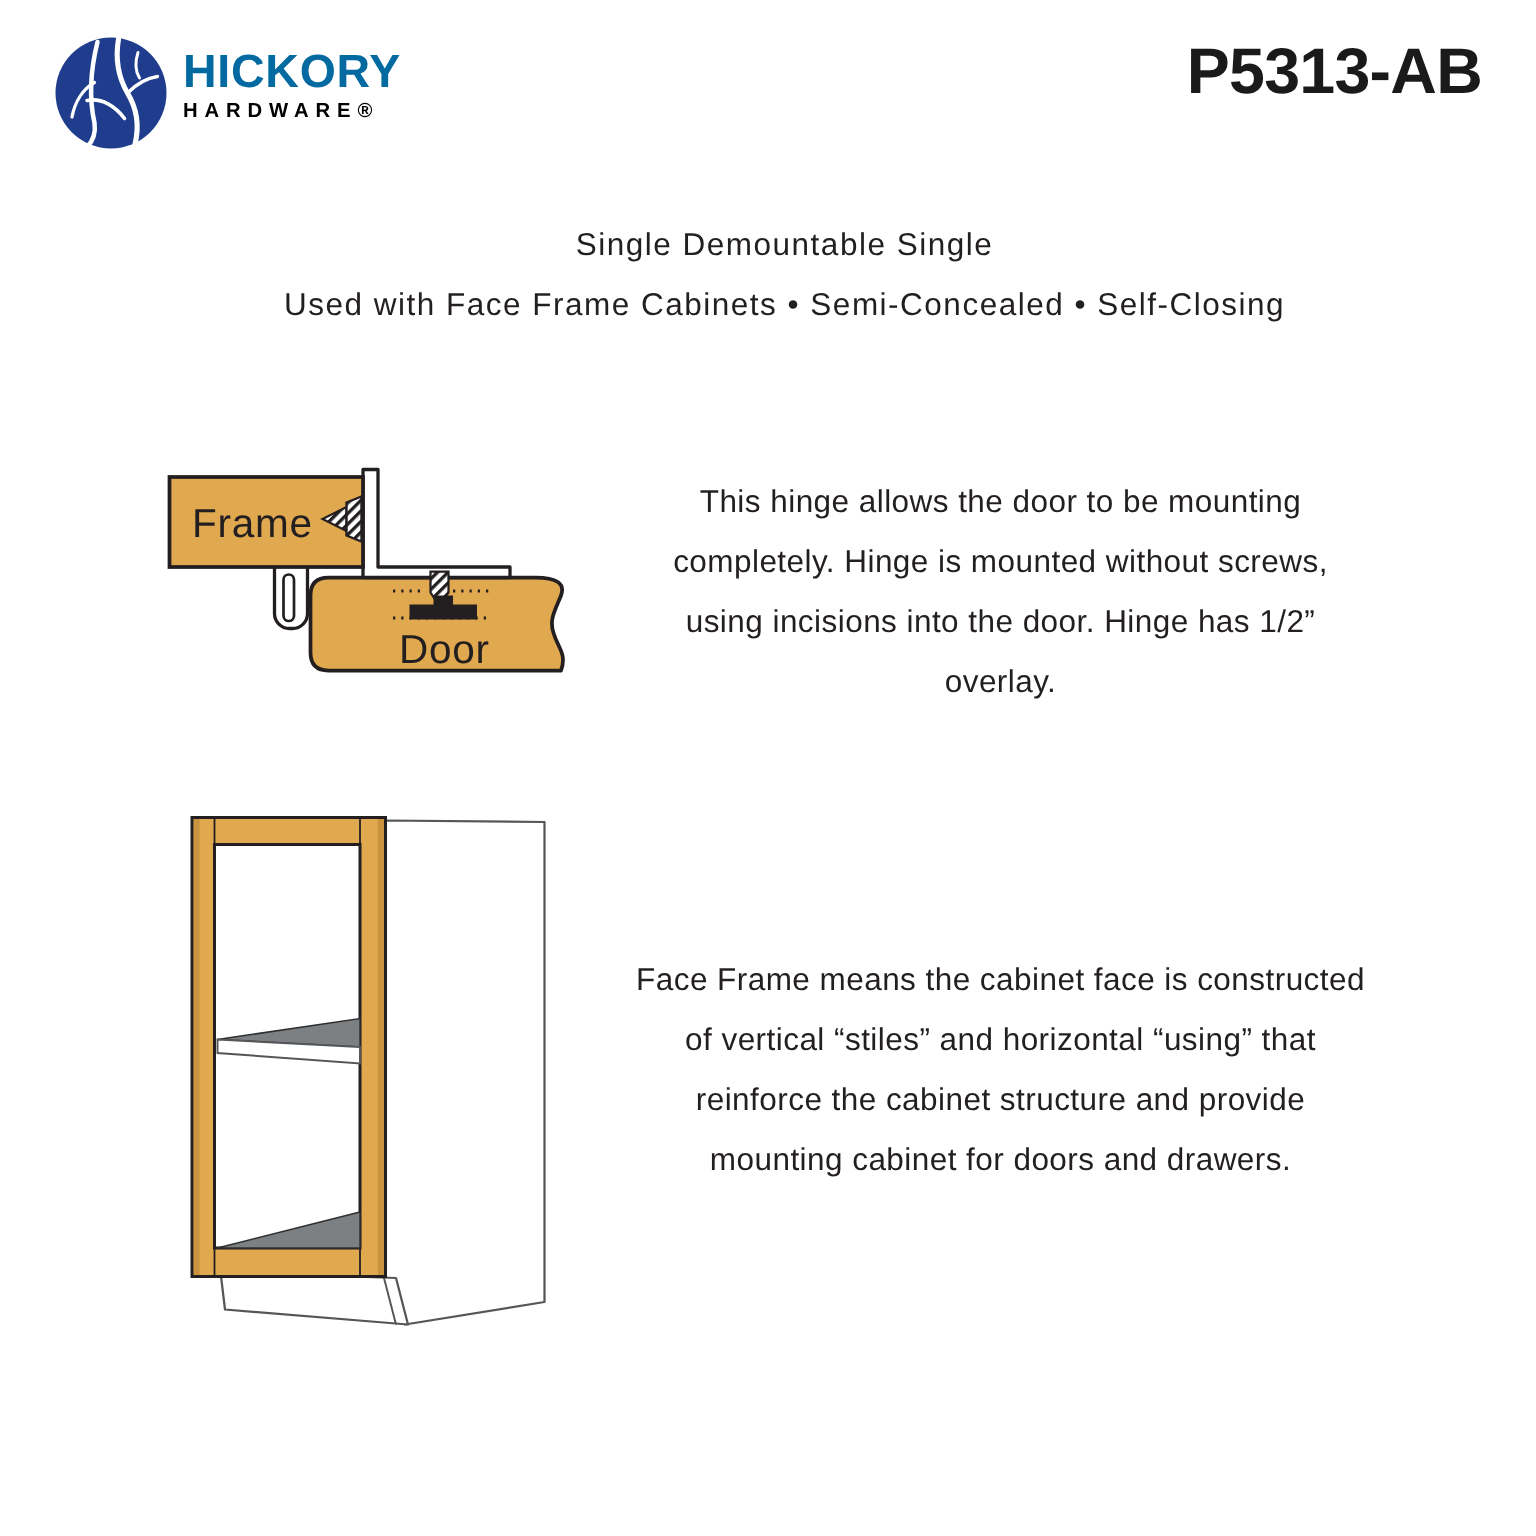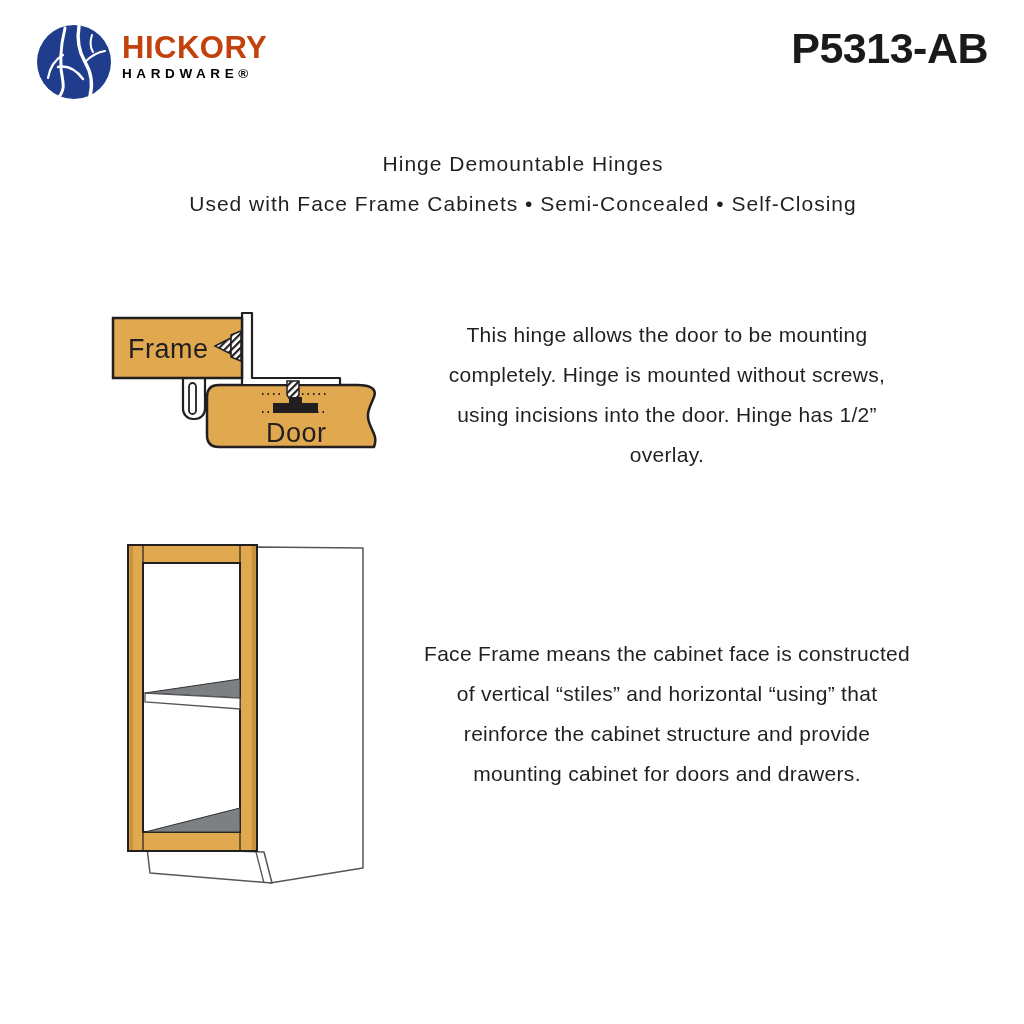--- a/index.html
+++ b/index.html
@@ -4,21 +4,21 @@
 <style>
   html,body{margin:0;padding:0;background:#fff;}
   .page{
     position:relative;width:1024px;height:1024px;background:#ffffff;overflow:hidden;
     font-family:"Liberation Sans",sans-serif;color:#231f20;
   }
   
   .brand{position:absolute;left:34px;top:22px;display:flex;align-items:flex-start;}
   .brand-mark{width:80px;height:80px;display:block;}
   .brand-words{margin-left:8px;padding-top:10px;}
-  .brand-top{font-size:31px;font-weight:bold;color:#c2410c;letter-spacing:0.5px;line-height:1;}
+  .brand-top{font-size:31px;font-weight:bold;color:#0369a1;letter-spacing:0.5px;line-height:1;}
   .brand-bottom{font-size:13.5px;font-weight:bold;color:#000000;letter-spacing:4.6px;line-height:1;margin-top:4px;}
   .product-code{
     position:absolute;top:27px;right:36px;font-size:43px;font-weight:bold;
     letter-spacing:-0.5px;color:#1a1a1a;line-height:1;margin-left:18px;
   }
   
   .title-block{position:absolute;left:23px;top:144px;width:1000px;text-align:center;
     font-size:21px;line-height:40px;letter-spacing:1px;}
   
   .para{position:absolute;left:360px;width:614px;text-align:center;
@@ -49,21 +49,21 @@
     </svg>
     <div class="brand-words">
       <div class="brand-top">HICKORY</div>
       <div class="brand-bottom">HARDWARE®</div>
     </div>
   </div>
 
   <div class="product-code">P5313-AB</div>
 
   <div class="title-block">
-    <div>Hinge Demountable Hinges</div>
+    <div>Single Demountable Single</div>
     <div>Used with Face Frame Cabinets • Semi-Concealed • Self-Closing</div>
   </div>
 
   <svg class="hinge-svg" width="290" height="160" viewBox="0 0 290 160">
     <defs>
       <pattern id="hatch" width="5" height="5" patternUnits="userSpaceOnUse" patternTransform="rotate(45)">
         <rect width="5" height="5" fill="#ffffff"></rect>
         <line x1="1" y1="0" x2="1" y2="5" stroke="#231f20" stroke-width="2.4"></line>
       </pattern>
     </defs>

